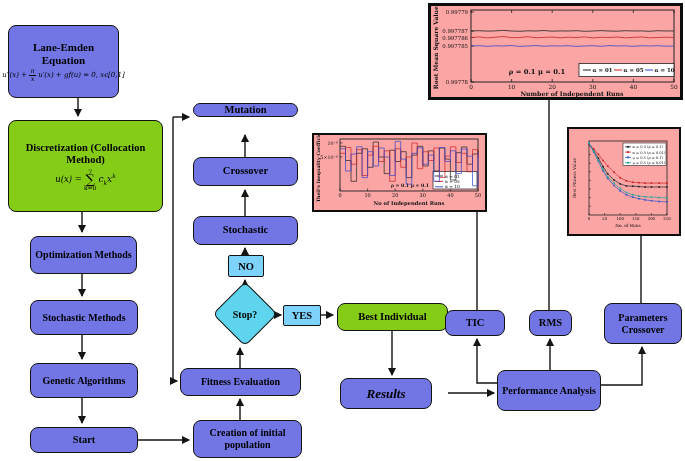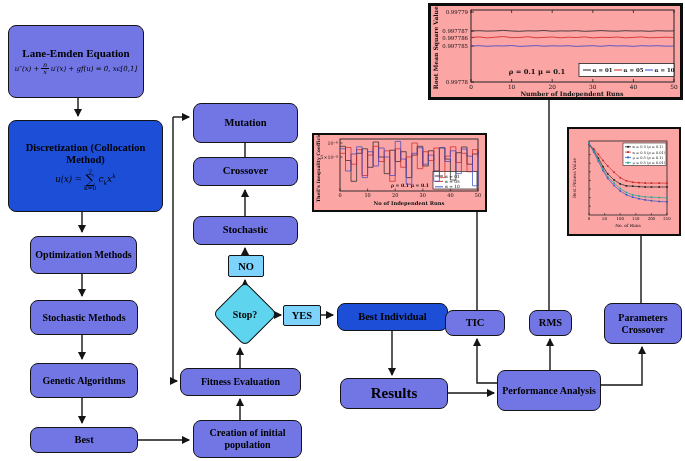--- a/index.html
+++ b/index.html
@@ -3,21 +3,21 @@
 <meta charset="utf-8">
 <style>
   html,body{margin:0;padding:0;background:#ffffff;}
   .canvas{position:relative;width:685px;height:461px;background:#ffffff;overflow:hidden;
           font-family:"Liberation Serif","DejaVu Serif",serif;color:#000;}
   .connectors{position:absolute;left:0;top:0;z-index:1;pointer-events:none;}
   .node{position:absolute;z-index:2;display:flex;flex-direction:column;align-items:center;justify-content:center;
         text-align:center;border:1.5px solid #141414;border-radius:8px;font-weight:bold;
         box-sizing:border-box;line-height:1.18;padding:1px 2px;}
   .blue{background:#7176e4;}
-  .orange{background:#1d4ed8;align-items:center;}
+  .orange{background:#84cc16;align-items:center;}
   .small-label{position:absolute;z-index:2;display:flex;align-items:center;justify-content:center;
         background:#7dd3fc;border:1.4px solid #141414;border-radius:2px;font-weight:bold;box-sizing:border-box;}
   .ttl{font-weight:bold;}
   .formula{font-weight:normal;font-style:italic;display:flex;align-items:center;justify-content:center;
            gap:2px;margin-top:2px;font-family:"DejaVu Serif",serif;font-size:7px;white-space:nowrap;}
   .frac{display:inline-flex;flex-direction:column;align-items:center;line-height:1;font-size:6.5px;}
   .frac .num{border-bottom:0.8px solid #000;padding:0 1.5px;}
   .sigma{display:inline-flex;flex-direction:column;align-items:center;line-height:0.85;font-style:normal;}
   .sigma .lim{font-size:6px;}
   .sigma .sig{font-size:13px;}
@@ -64,21 +64,21 @@
       <line x1="448" y1="393" x2="494" y2="393" marker-end="url(#arw)"></line>
       <polyline points="497,383 477,383 477,339" marker-end="url(#arw)"></polyline>
       <line x1="550" y1="370" x2="550" y2="339" marker-end="url(#arw)"></line>
       <polyline points="600,385 642,385 642,347" marker-end="url(#arw)"></polyline>
       <line x1="477" y1="310" x2="477" y2="212"></line>
       <line x1="549" y1="310" x2="549" y2="100"></line>
       <line x1="641" y1="303" x2="641" y2="235"></line>
     </g>
   </svg>
 
-  <div class="node blue" style="left:8px;top:25px;width:136px;height:73px;font-size:11px;">
+  <div class="node blue" style="left:8px;top:25px;width:111px;height:73px;font-size:11px;">
     <div class="ttl">Lane-Emden Equation</div>
     <div class="formula">
       <span>u″(x) +</span>
       <span class="frac">
         <span class="num">n</span>
         <span class="den">x</span>
       </span>
       <span>u′(x) + gf(u) = 0, xϵ[0,1]</span>
     </div>
   </div>
@@ -99,24 +99,24 @@
   <div class="node blue" style="left:30px;top:236px;width:107px;height:38px;font-size:10px;">
     <span>Optimization Methods</span>
   </div>
   <div class="node blue" style="left:30px;top:300px;width:108px;height:35px;font-size:10px;">
     <span>Stochastic Methods</span>
   </div>
   <div class="node blue" style="left:30px;top:363px;width:108px;height:35px;font-size:10px;">
     <span>Genetic Algorithms</span>
   </div>
   <div class="node blue" style="left:30px;top:427px;width:108px;height:26px;font-size:10.5px;">
-    <span>Best</span>
-  </div>
-
-  <div class="node blue" style="left:193px;top:103px;width:105px;height:40px;font-size:10.5px;">
+    <span>Start</span>
+  </div>
+
+  <div class="node blue" style="left:193px;top:103px;width:105px;height:14px;font-size:10.5px;">
     <span>Mutation</span>
   </div>
   <div class="node blue" style="left:193px;top:157px;width:105px;height:29px;font-size:10.5px;">
     <span>Crossover</span>
   </div>
   <div class="node blue" style="left:193px;top:216px;width:105px;height:29px;font-size:10.5px;">
     <span>Stochastic</span>
   </div>
   <div class="small-label" style="left:228px;top:255px;width:36px;height:22px;font-size:10.5px;">
     <span>NO</span>
@@ -132,21 +132,21 @@
   <div class="node blue" style="left:180px;top:368px;width:121px;height:28px;font-size:10px;">
     <span>Fitness Evaluation</span>
   </div>
   <div class="node blue" style="left:193px;top:420px;width:109px;height:38px;font-size:10px;">
     <span>Creation of initial population</span>
   </div>
 
   <div class="node orange" style="left:337px;top:303px;width:111px;height:28px;font-size:10.5px;">
     <span>Best Individual</span>
   </div>
-  <div class="node blue" style="left:340px;top:378px;width:108px;height:31px;font-size:15px;">
+  <div class="node blue" style="left:340px;top:378px;width:92px;height:31px;font-size:13px;font-style:italic;">
     <span>Results</span>
   </div>
   <div class="node blue" style="left:445px;top:310px;width:60px;height:26px;font-size:10.5px;">
     <span>TIC</span>
   </div>
   <div class="node blue" style="left:529px;top:310px;width:43px;height:26px;font-size:10.5px;">
     <span>RMS</span>
   </div>
   <div class="node blue" style="left:604px;top:303px;width:78px;height:41px;font-size:10px;">
     <span>Parameters Crossover</span>

